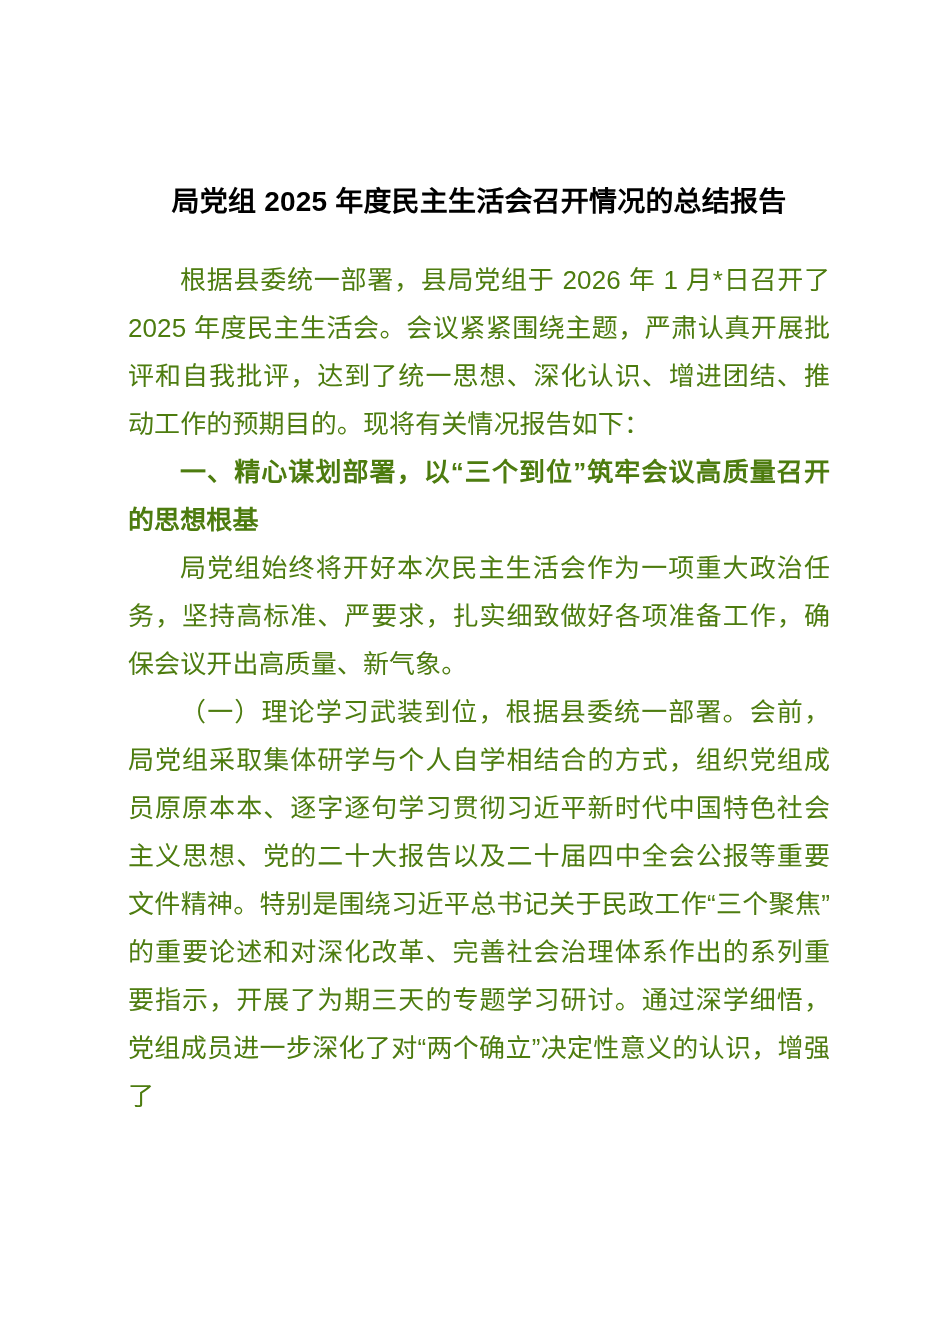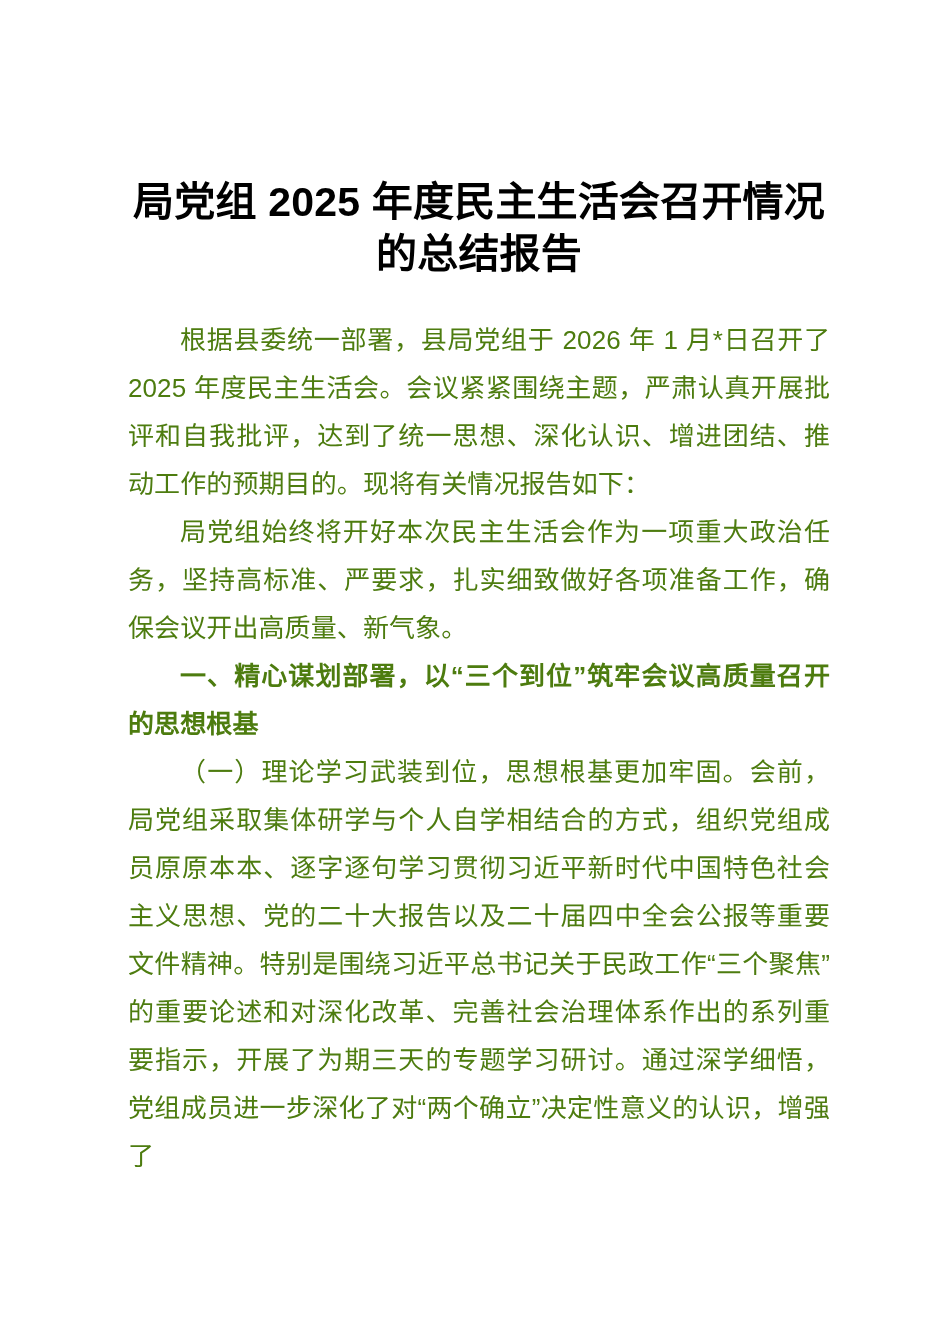--- a/index.html
+++ b/index.html
@@ -22,26 +22,26 @@
   .doc-body {
     position: absolute;
     left: 128px;
     top: 176px;
     width: 702px;
   }
 
   .doc-title {
     font-family: "Liberation Sans", "DejaVu Sans", sans-serif;
     font-weight: bold;
-    font-size: 41px;
+    font-size: 28px;
     line-height: 52px;
     text-align: center;
     color: #000000;
     letter-spacing: 0.2px;
-    margin: 0 0 36px 0;
+    margin: 0 0 28px 0;
     text-align-last: center;
   }
 
   .para {
     font-family: "Liberation Sans", "DejaVu Sans", sans-serif;
     font-weight: normal;
     font-size: 26px;
     line-height: 48px;
     color: #4d7c0f;
     text-align: justify;
@@ -65,21 +65,21 @@
 <body>
 
 <div class="page">
 
   <div class="doc-body">
 
     <h1 class="doc-title">局党组 2025 年度民主生活会召开情况的总结报告</h1>
 
     <p class="para">根据县委统一部署，县局党组于 2026 年 1 月*日召开了 2025 年度民主生活会。会议紧紧围绕主题，严肃认真开展批评和自我批评，达到了统一思想、深化认识、增进团结、推动工作的预期目的。现将有关情况报告如下：</p>
 
+    <p class="para heading">一、精心谋划部署，以“三个到位”筑牢会议高质量召开的思想根基</p>
+
     <p class="para">局党组始终将开好本次民主生活会作为一项重大政治任务，坚持高标准、严要求，扎实细致做好各项准备工作，确保会议开出高质量、新气象。</p>
 
-    <p class="para heading">一、精心谋划部署，以“三个到位”筑牢会议高质量召开的思想根基</p>
-
-    <p class="para">（一）理论学习武装到位，思想根基更加牢固。会前，局党组采取集体研学与个人自学相结合的方式，组织党组成员原原本本、逐字逐句学习贯彻习近平新时代中国特色社会主义思想、党的二十大报告以及二十届四中全会公报等重要文件精神。特别是围绕习近平总书记关于民政工作“三个聚焦”的重要论述和对深化改革、完善社会治理体系作出的系列重要指示，开展了为期三天的专题学习研讨。通过深学细悟，党组成员进一步深化了对“两个确立”决定性意义的认识，增强了</p>
+    <p class="para">（一）理论学习武装到位，根据县委统一部署。会前，局党组采取集体研学与个人自学相结合的方式，组织党组成员原原本本、逐字逐句学习贯彻习近平新时代中国特色社会主义思想、党的二十大报告以及二十届四中全会公报等重要文件精神。特别是围绕习近平总书记关于民政工作“三个聚焦”的重要论述和对深化改革、完善社会治理体系作出的系列重要指示，开展了为期三天的专题学习研讨。通过深学细悟，党组成员进一步深化了对“两个确立”决定性意义的认识，增强了</p>
 
   </div>
 
 </div>
 
 </body></html>

